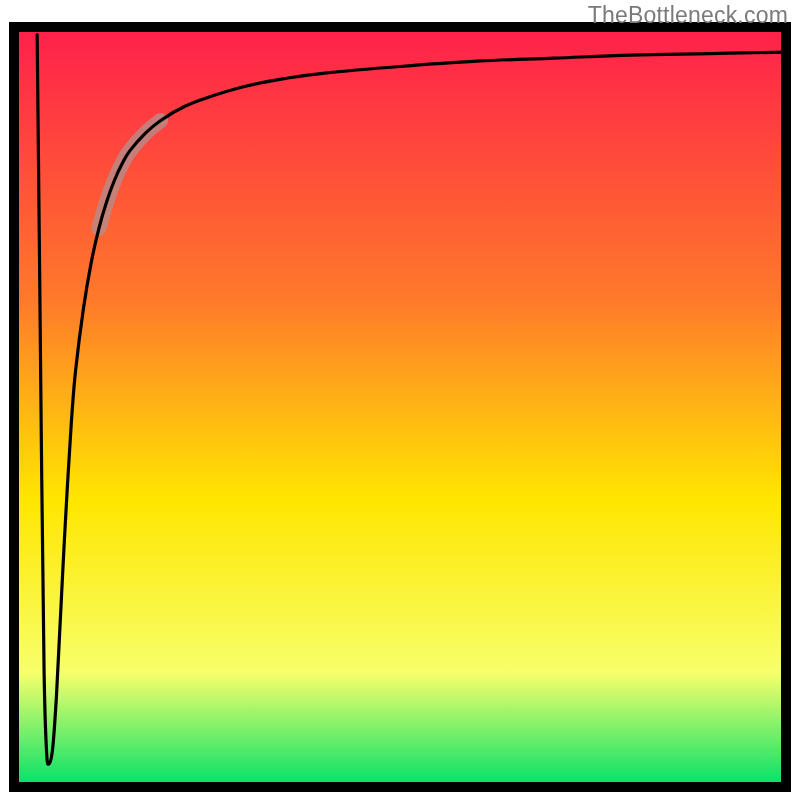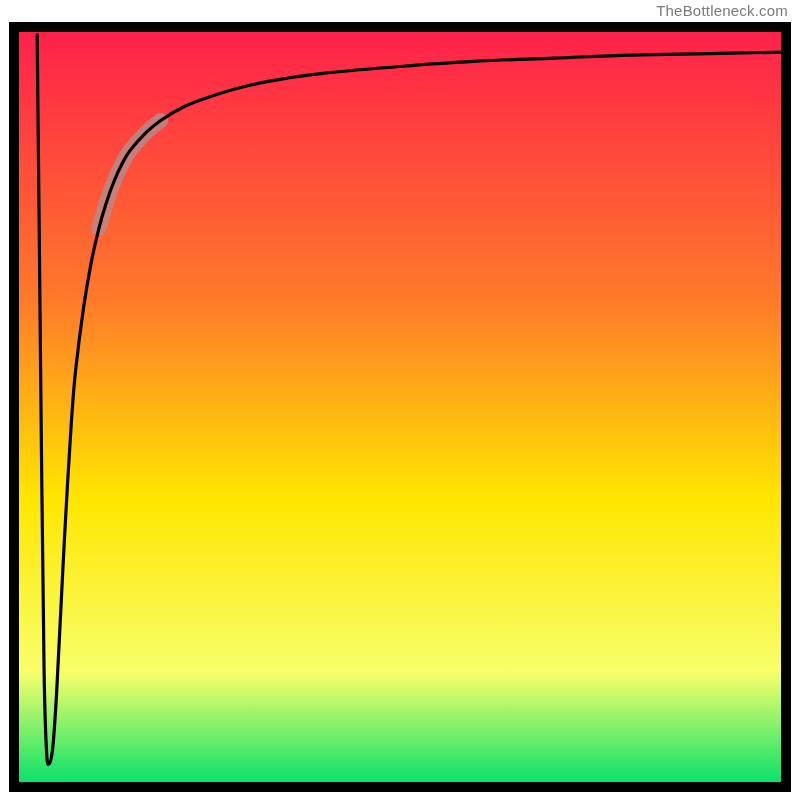--- a/index.html
+++ b/index.html
@@ -10,21 +10,21 @@
   }
   .wrap {
     position: relative;
     width: 800px;
     height: 800px;
   }
   .attribution {
     position: absolute;
     top: 2px;
     right: 12px;
-    font-size: 15px;
+    font-size: 23px;
     color: #7a7a7a;
     letter-spacing: 0.2px;
   }
   svg {
     display: block;
   }
 </style>
 </head>
 <body>
 

